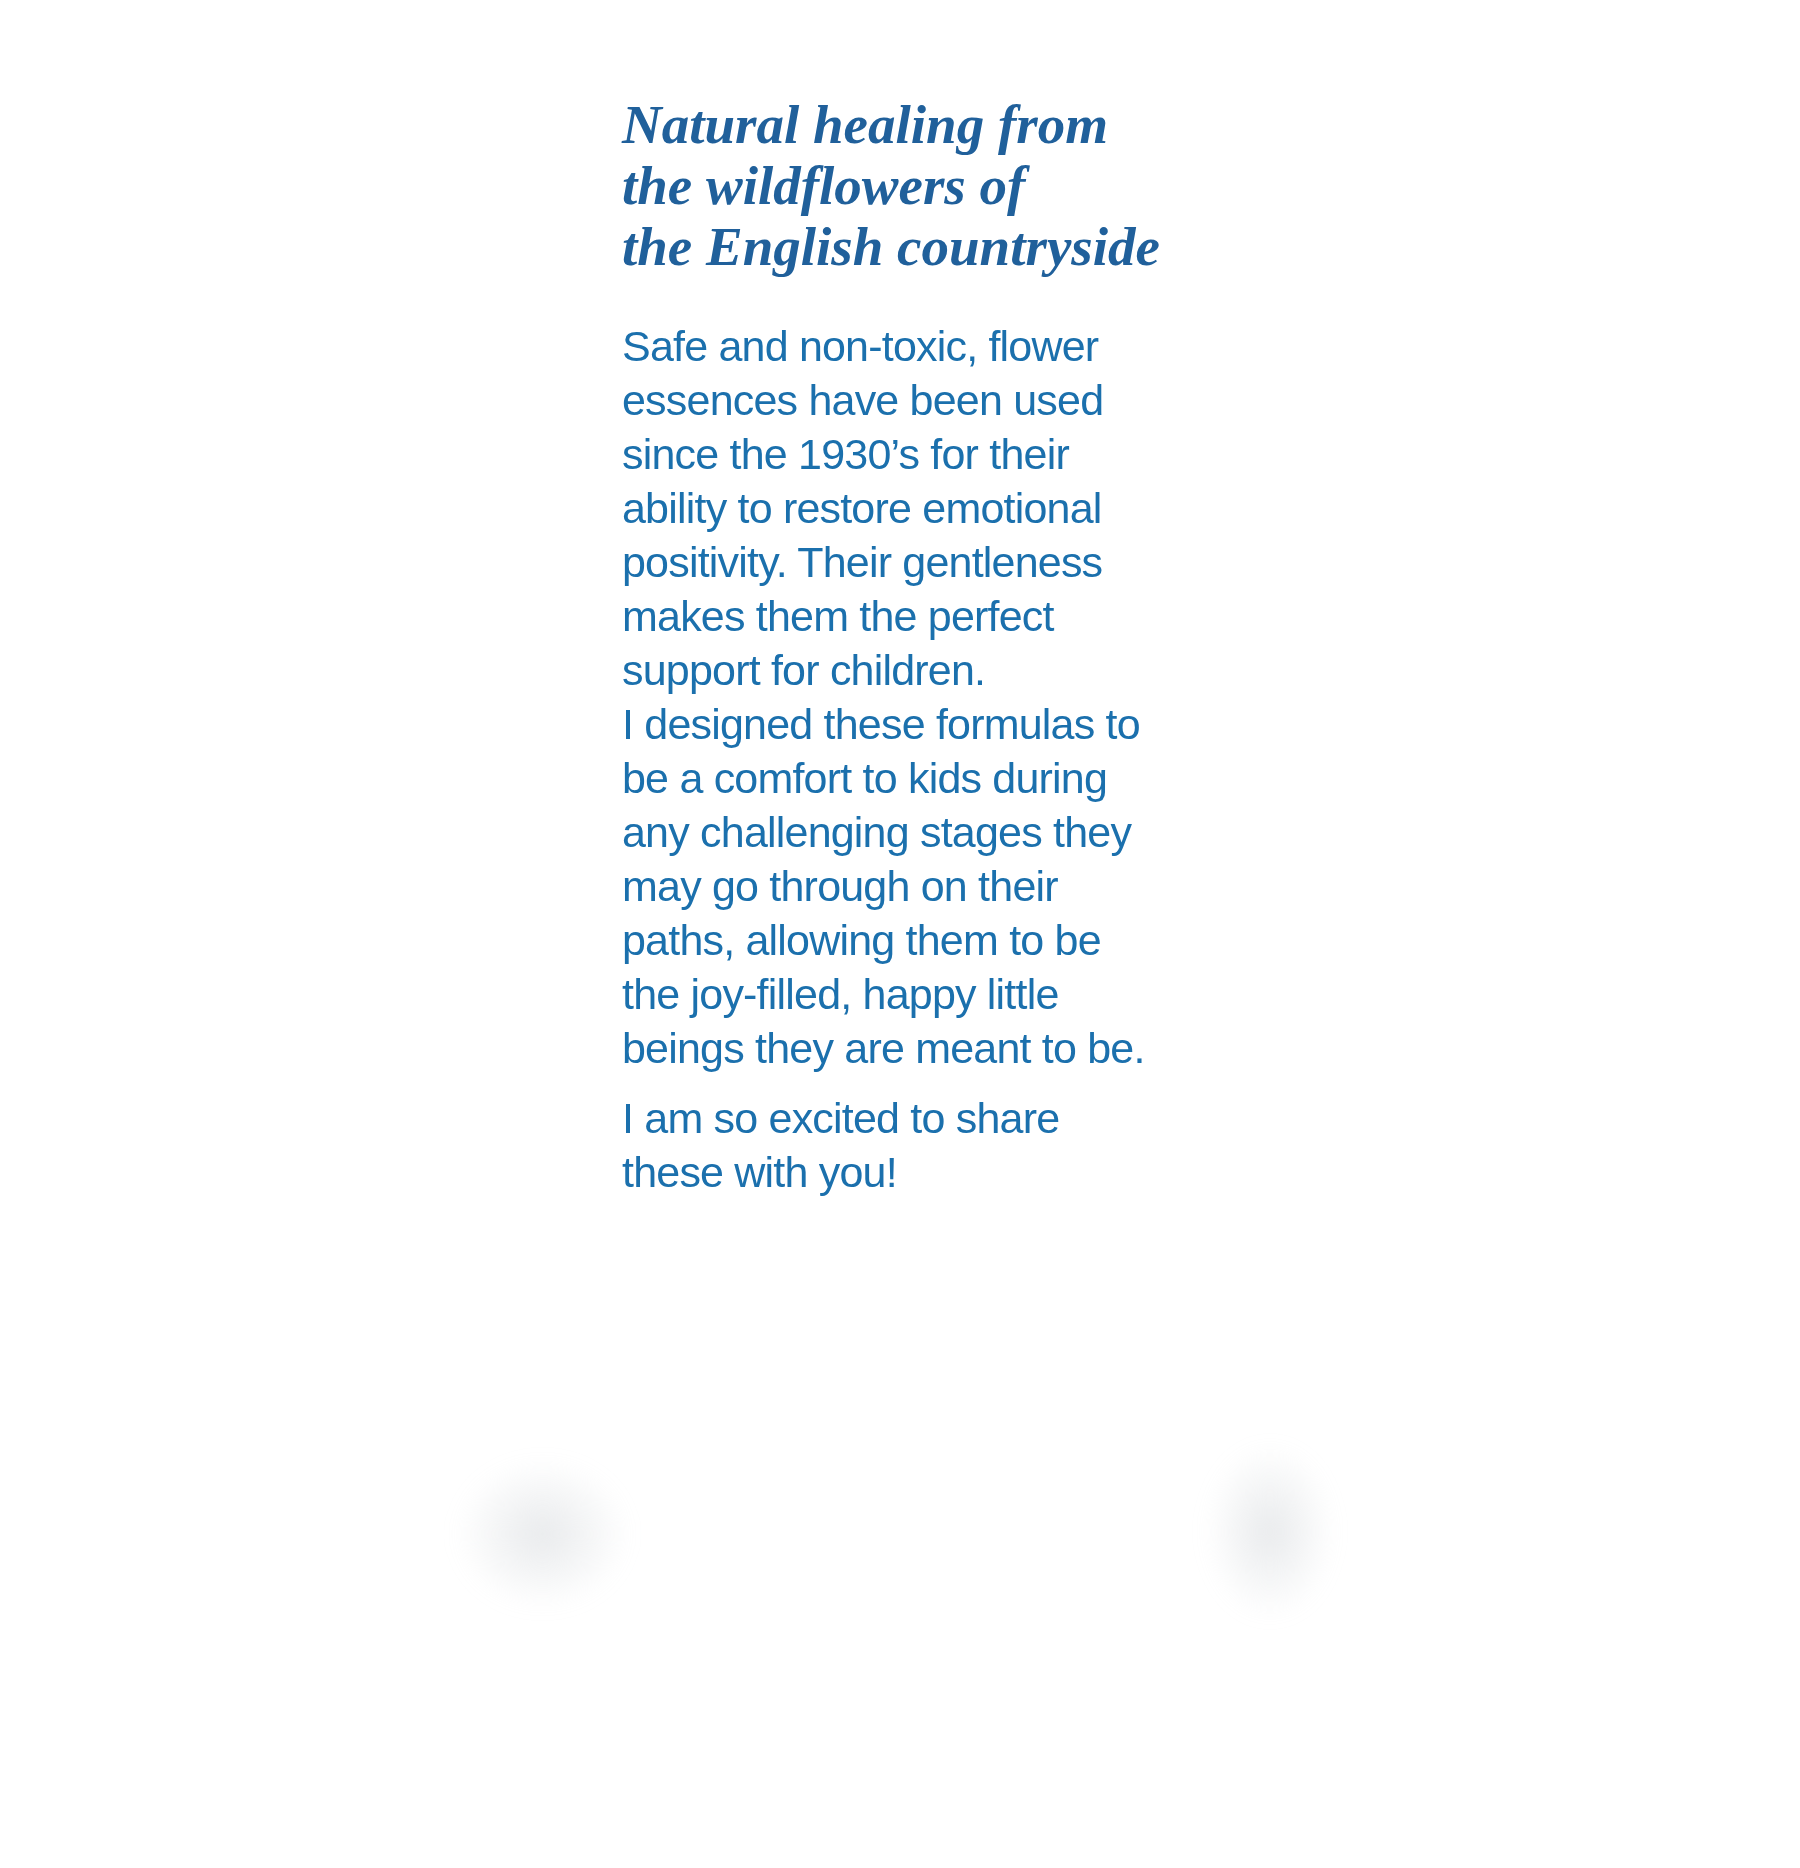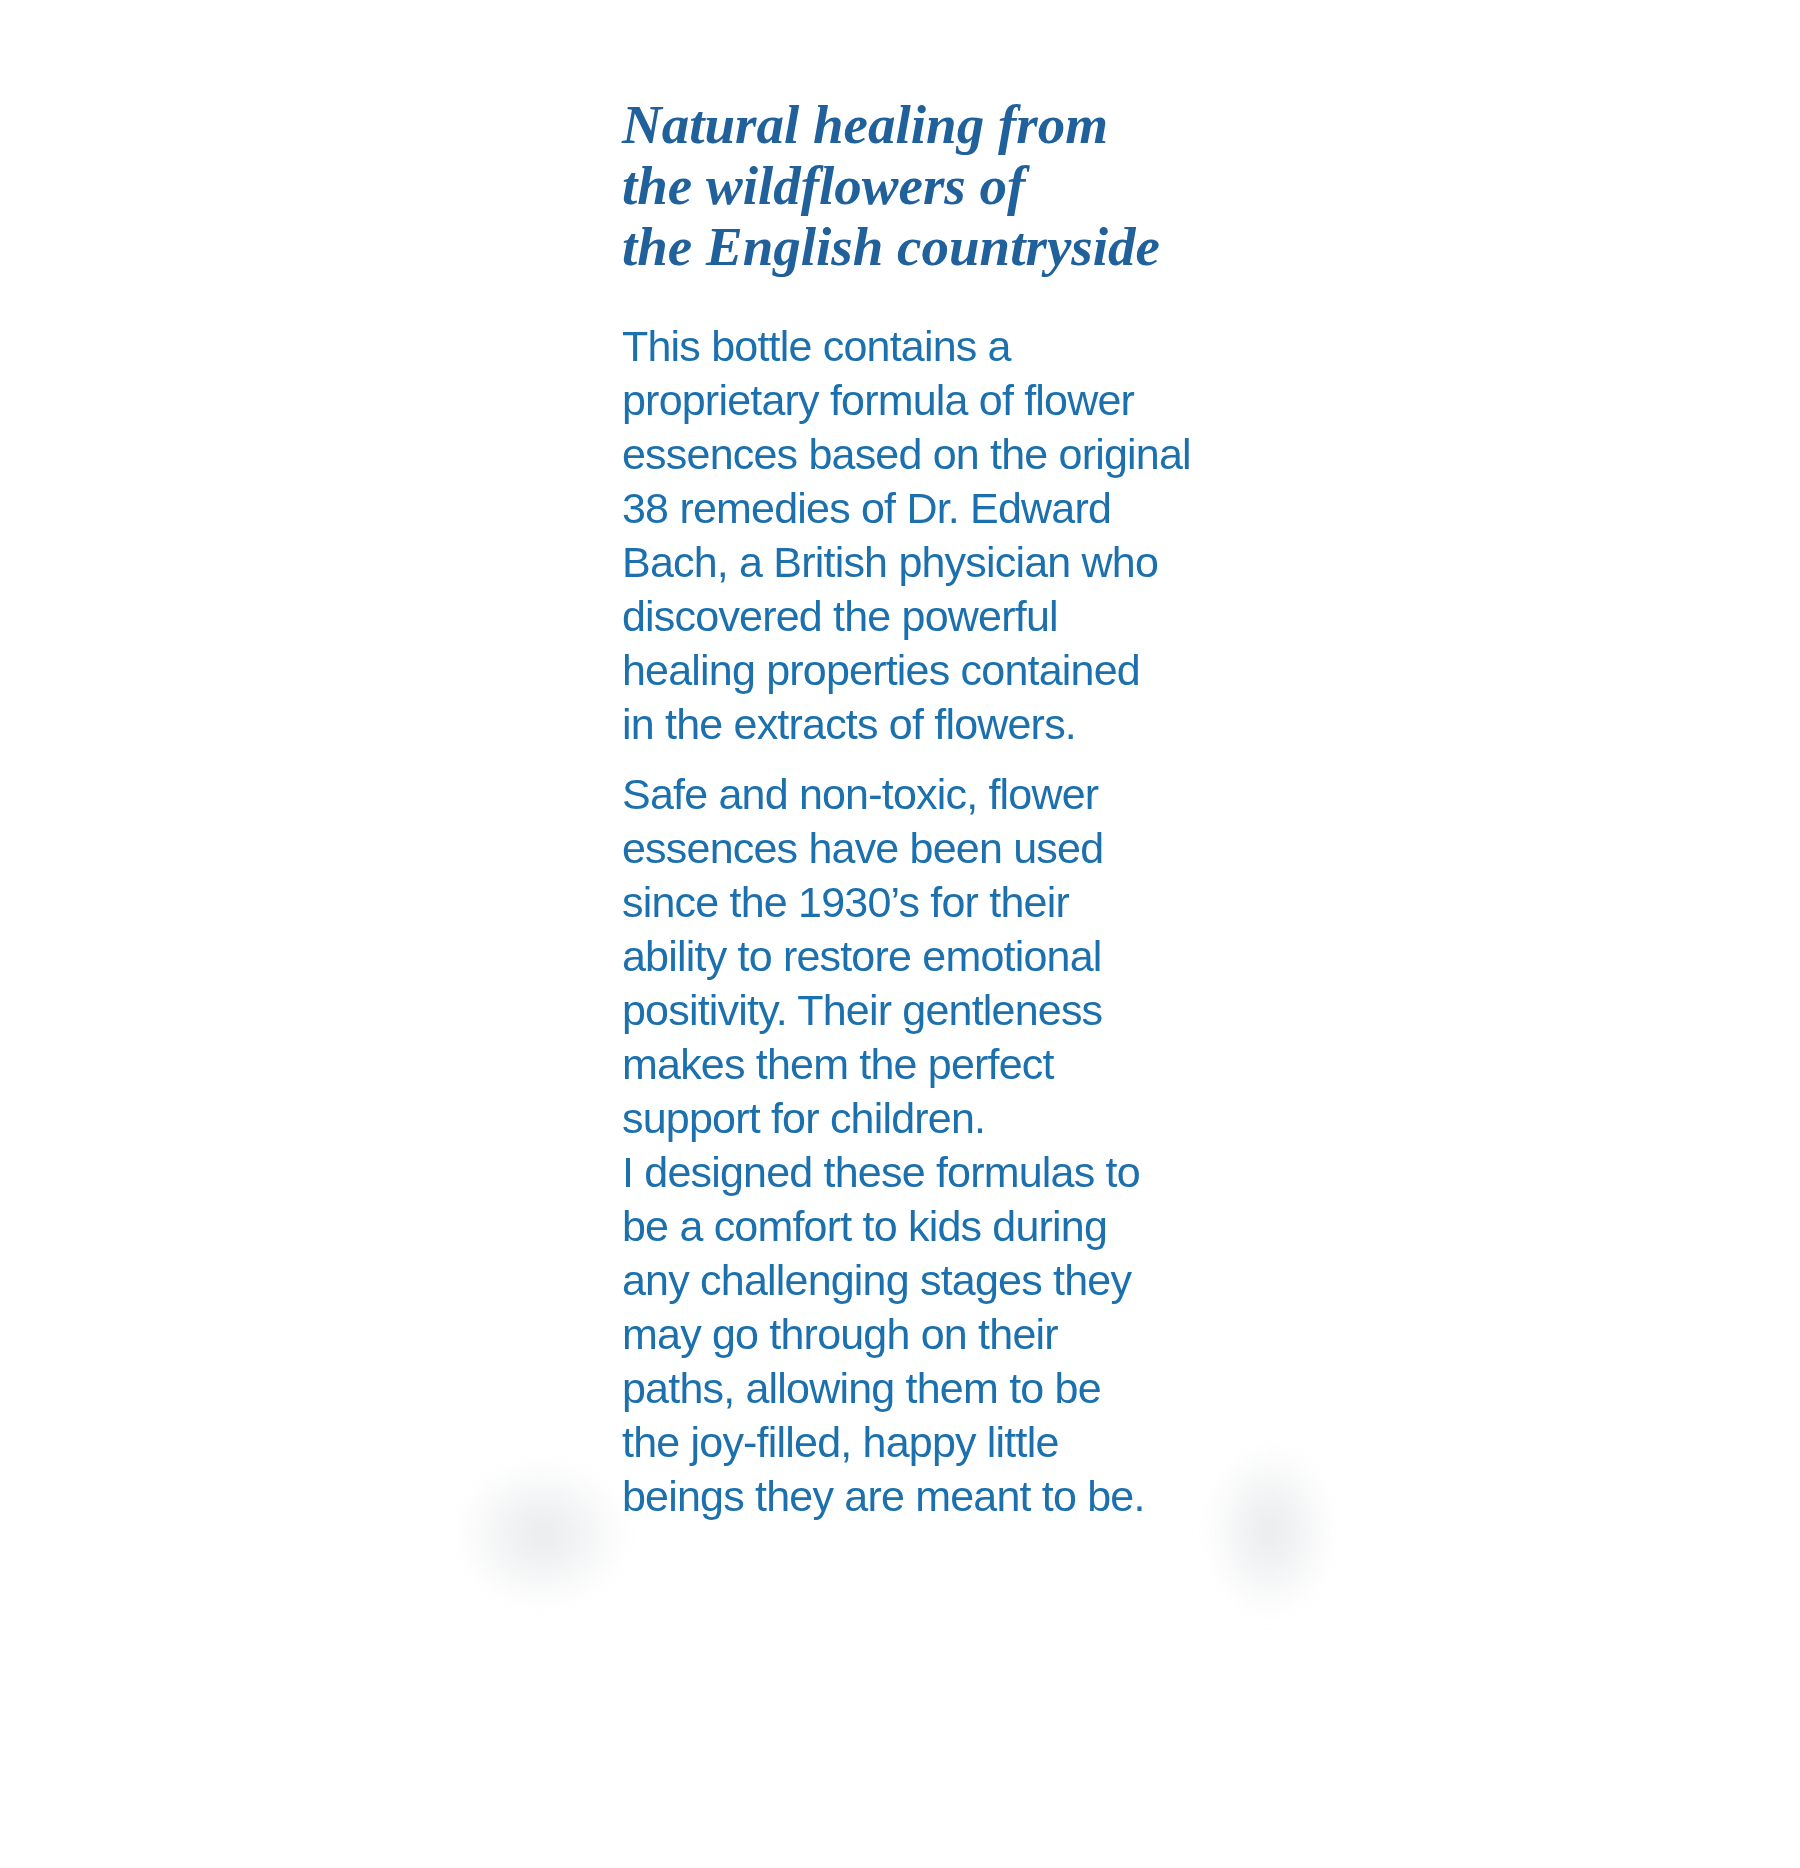--- a/index.html
+++ b/index.html
@@ -91,41 +91,35 @@
 <div class="canvas">
 
   <div class="shadow-artifact left"></div>
   <div class="shadow-artifact right"></div>
 
   <div class="label-column">
     <div class="label-heading">Natural healing from
 the wildflowers of
 the English countryside</div>
 
-    <div class="label-paragraph">This bottle contains a
-proprietary formula of flower
-essences based on the original
-38 remedies of Dr. Edward
-Bach, a British physician who
-discovered the powerful
-healing properties contained
-in the extracts of flowers.</div>
 
     <div class="label-paragraph">Safe and non-toxic, flower
 essences have been used
 since the 1930’s for their
 ability to restore emotional
 positivity. Their gentleness
 makes them the perfect
 support for children.
 I designed these formulas to
 be a comfort to kids during
 any challenging stages they
 may go through on their
 paths, allowing them to be
 the joy-filled, happy little
 beings they are meant to be.</div>
 
+    <div class="label-paragraph last-body">I am so excited to share
+these with you!</div>
 
 
   </div>
 
 </div>
 
 </body></html>

